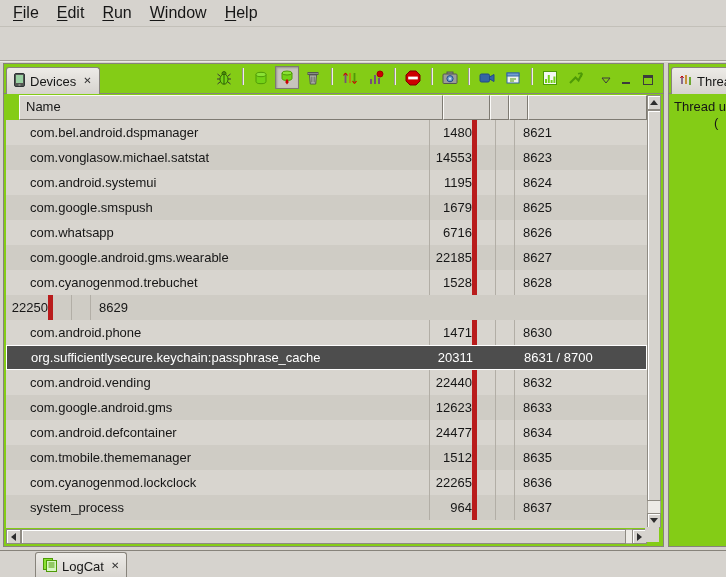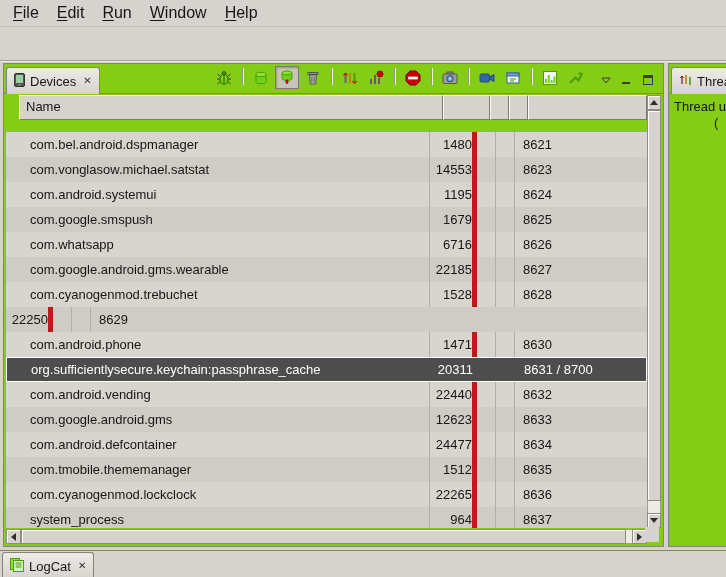--- a/index.html
+++ b/index.html
@@ -46,21 +46,21 @@
 
   
   .tableview { position:absolute; left:2px; right:2px; top:31px; bottom:2px; }
   .thead { position:absolute; top:0; left:0; right:14px; height:25px; display:flex;margin-left:13px; }
   .hcell { border-top:1px solid #fbfaf8; border-left:1px solid #fbfaf8;
     border-right:1px solid #7e7a72; border-bottom:1px solid #7e7a72;
     background:#d6d3ce; line-height:22px; padding-left:6px; overflow:hidden; }
   .hc0 { width:424px; } .hc1 { width:47px; } .hc2 { width:19px; } .hc3 { width:19px; }
   .hc4 { flex:1; }
   .rows { position:absolute; top:25px; left:0; right:14px; bottom:16px;
-    overflow:hidden; background:#d5d2cb;margin-top:12px; }
+    overflow:hidden; background:#d5d2cb; }
   .trow { display:flex; height:25px; align-items:stretch; background:#d8d5cf; }
   .trow.odd { background:#cfccc5; }
   .trow .c { display:flex; align-items:center; overflow:hidden; white-space:nowrap; }
   .c.name { width:424px; padding-left:24px; border-right:1px solid #b2aea6; }
   .c.pid  { width:47px; justify-content:flex-end; border-right:5px solid #b91c1c; }
   .c.e1, .c.e2 { width:19px; border-right:1px solid #b2aea6; }
   .c.port { flex:1; padding-left:8px; }
   .trow.sel { background:#4d4d4d; color:#fff;
     border:1px solid #ffffff; }
   .trow.sel .c { border-right-color:transparent; }
@@ -92,21 +92,21 @@
   .hsash { position:absolute; left:0; right:0; top:547px; height:3px; }
 
   
   .threads-pane { position:absolute; left:668px; top:63px; width:72px; height:484px; overflow:hidden; }
   .threads-msg { padding:5px 0 0 5px; line-height:16px; }
   .threads-msg .l2 { margin-left:40px; }
 
   
   .logcat-pane { position:absolute; left:0; right:0; top:550px; height:27px;
     border-top:1px solid #87837b; background:#d6d3ce; }
-  .logcat-pane .pane-header { border-bottom:none; height:27px; }
+  .logcat-pane .pane-header { border-bottom:none; height:27px;margin-left:33px; }
 </style>
 </head>
 <body>
 
 <div class="menubar">
   <span class="menu-item menu-label"><u>F</u>ile</span>
   <span class="menu-item menu-label"><u>E</u>dit</span>
   <span class="menu-item menu-label"><u>R</u>un</span>
   <span class="menu-item menu-label"><u>W</u>indow</span>
   <span class="menu-item menu-label"><u>H</u>elp</span>

